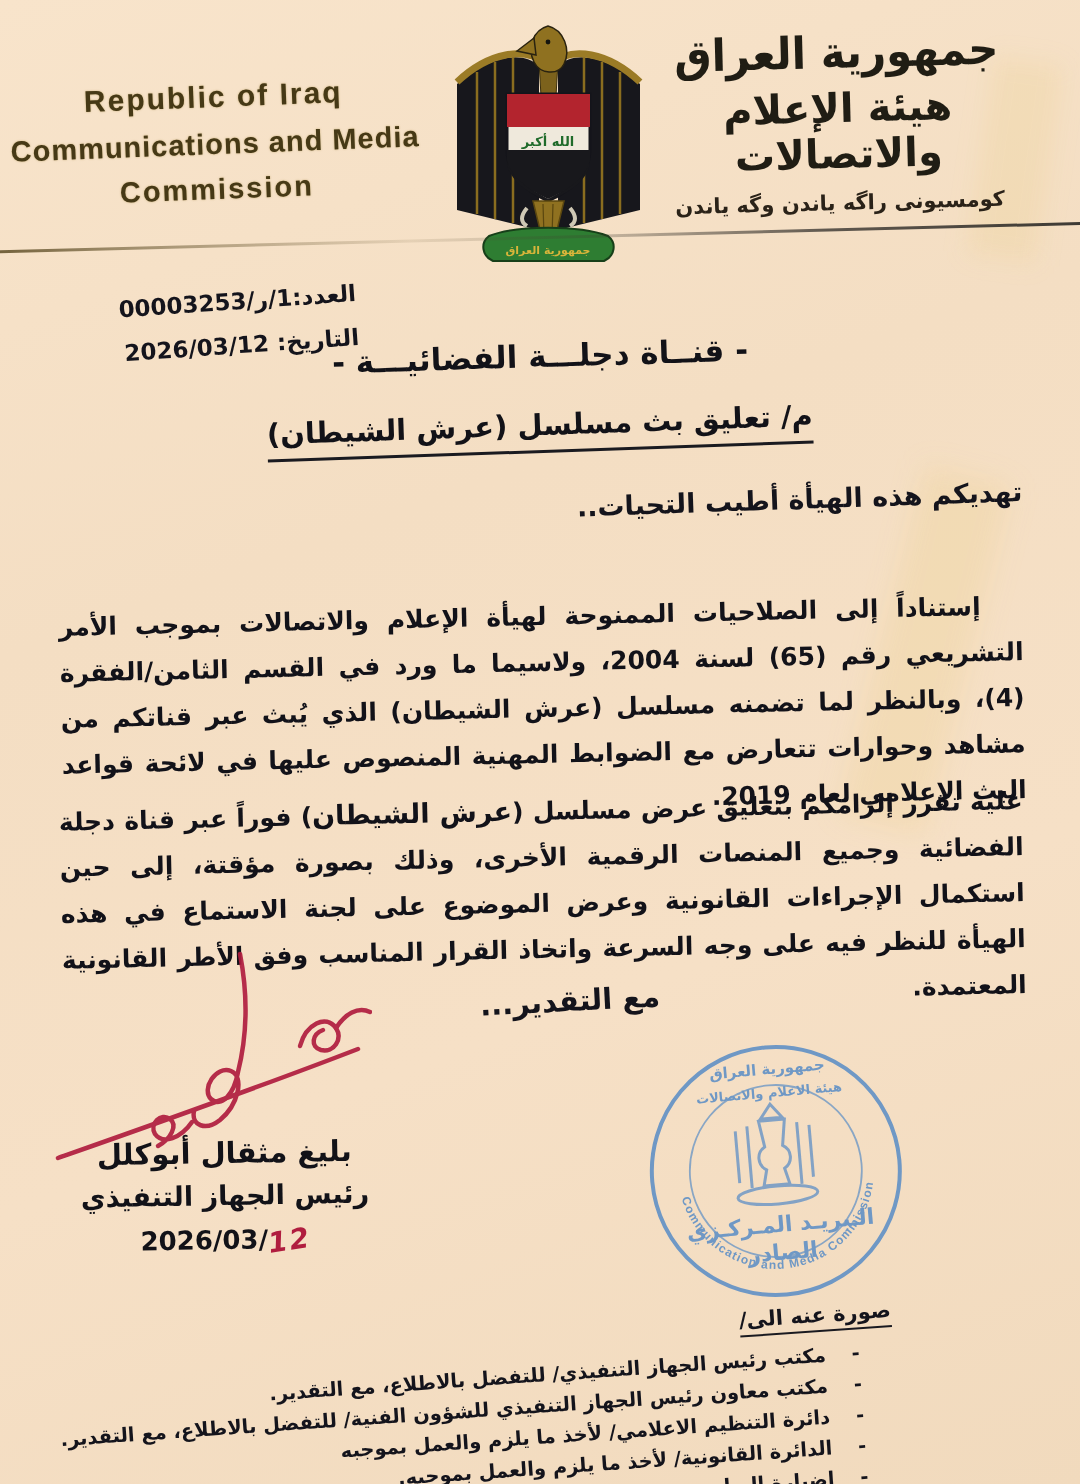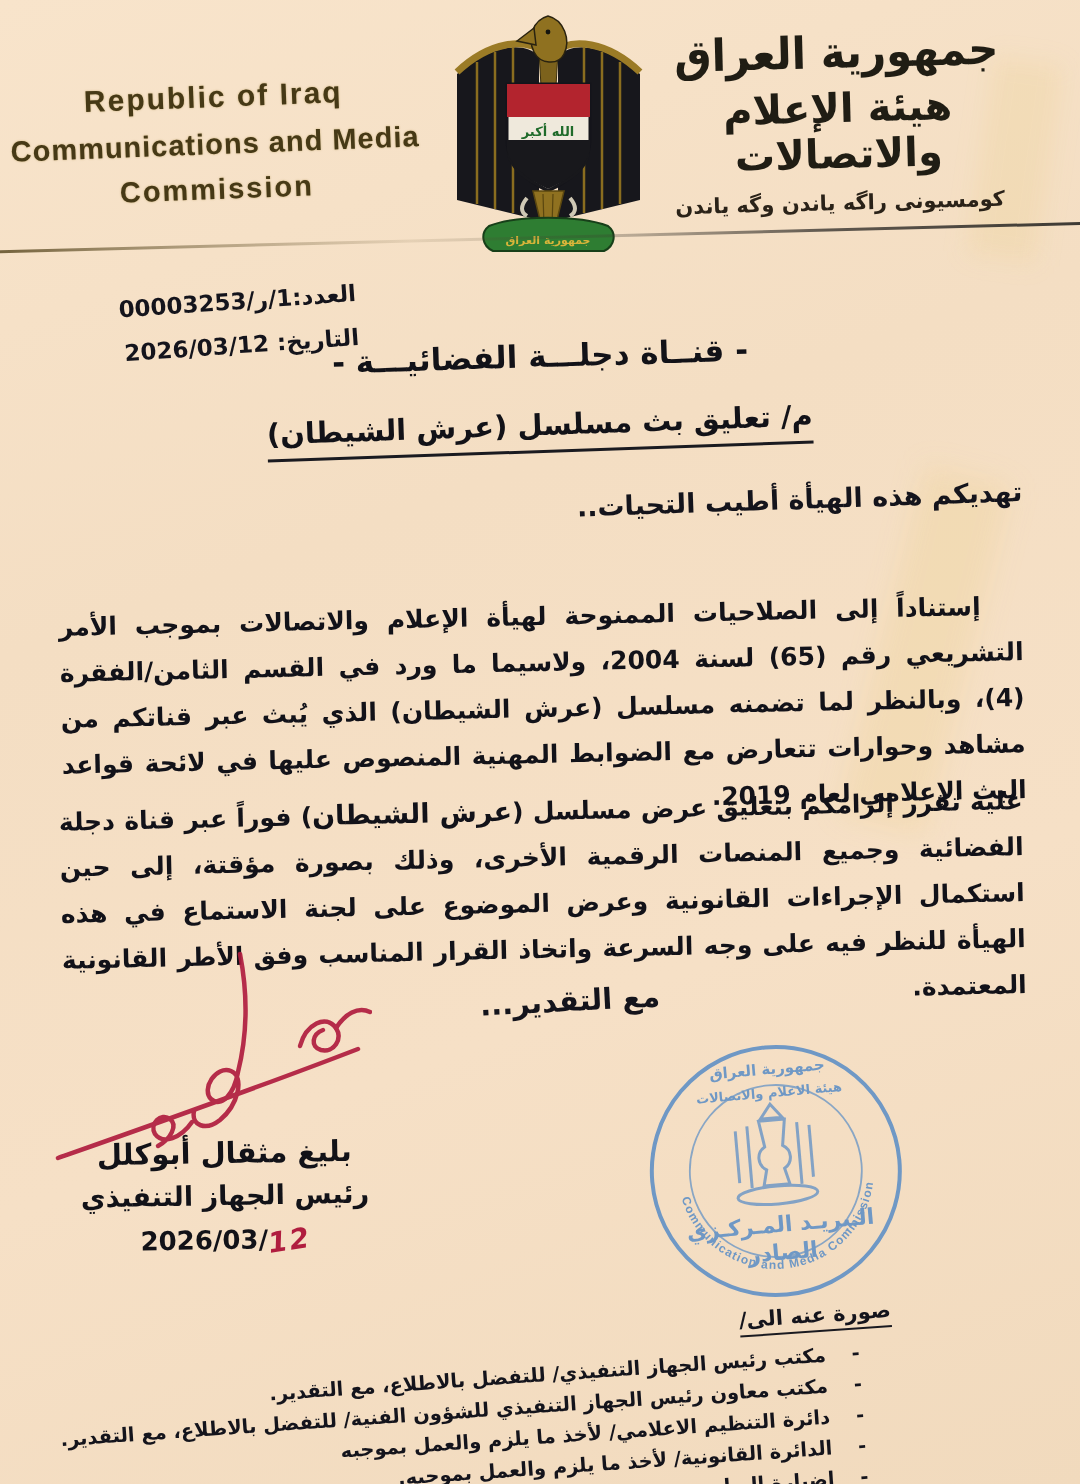--- a/index.html
+++ b/index.html
@@ -82,21 +82,21 @@
 <div class="page">
   <div class="streak"></div>
   <div class="streak2"></div>
 
   <div class="header-en">
     <div class="l1">Republic of Iraq</div>
     <div class="l2">Communications and Media</div>
     <div class="l3">Commission</div>
   </div>
 
-  <div style="position:absolute;left:447px;top:12px;">
+  <div style="position:absolute;left:447px;top:22px;">
     <svg width="203" height="243" viewBox="0 0 203 243">
 
       <path d="M10,62 C42,34 76,28 92,44 L92,208 L10,188 Z" fill="#17171c"></path>
       <path d="M193,62 C161,34 127,28 111,44 L111,208 L193,188 Z" fill="#17171c"></path>
       <line x1="30" y1="50" x2="30" y2="192" stroke="#8a6d1f" stroke-width="2.5"></line>
       <line x1="48" y1="40" x2="48" y2="197" stroke="#8a6d1f" stroke-width="2.5"></line>
       <line x1="66" y1="35" x2="66" y2="201" stroke="#8a6d1f" stroke-width="2.5"></line>
       <line x1="173" y1="50" x2="173" y2="192" stroke="#8a6d1f" stroke-width="2.5"></line>
       <line x1="155" y1="40" x2="155" y2="197" stroke="#8a6d1f" stroke-width="2.5"></line>
       <line x1="137" y1="35" x2="137" y2="201" stroke="#8a6d1f" stroke-width="2.5"></line>

